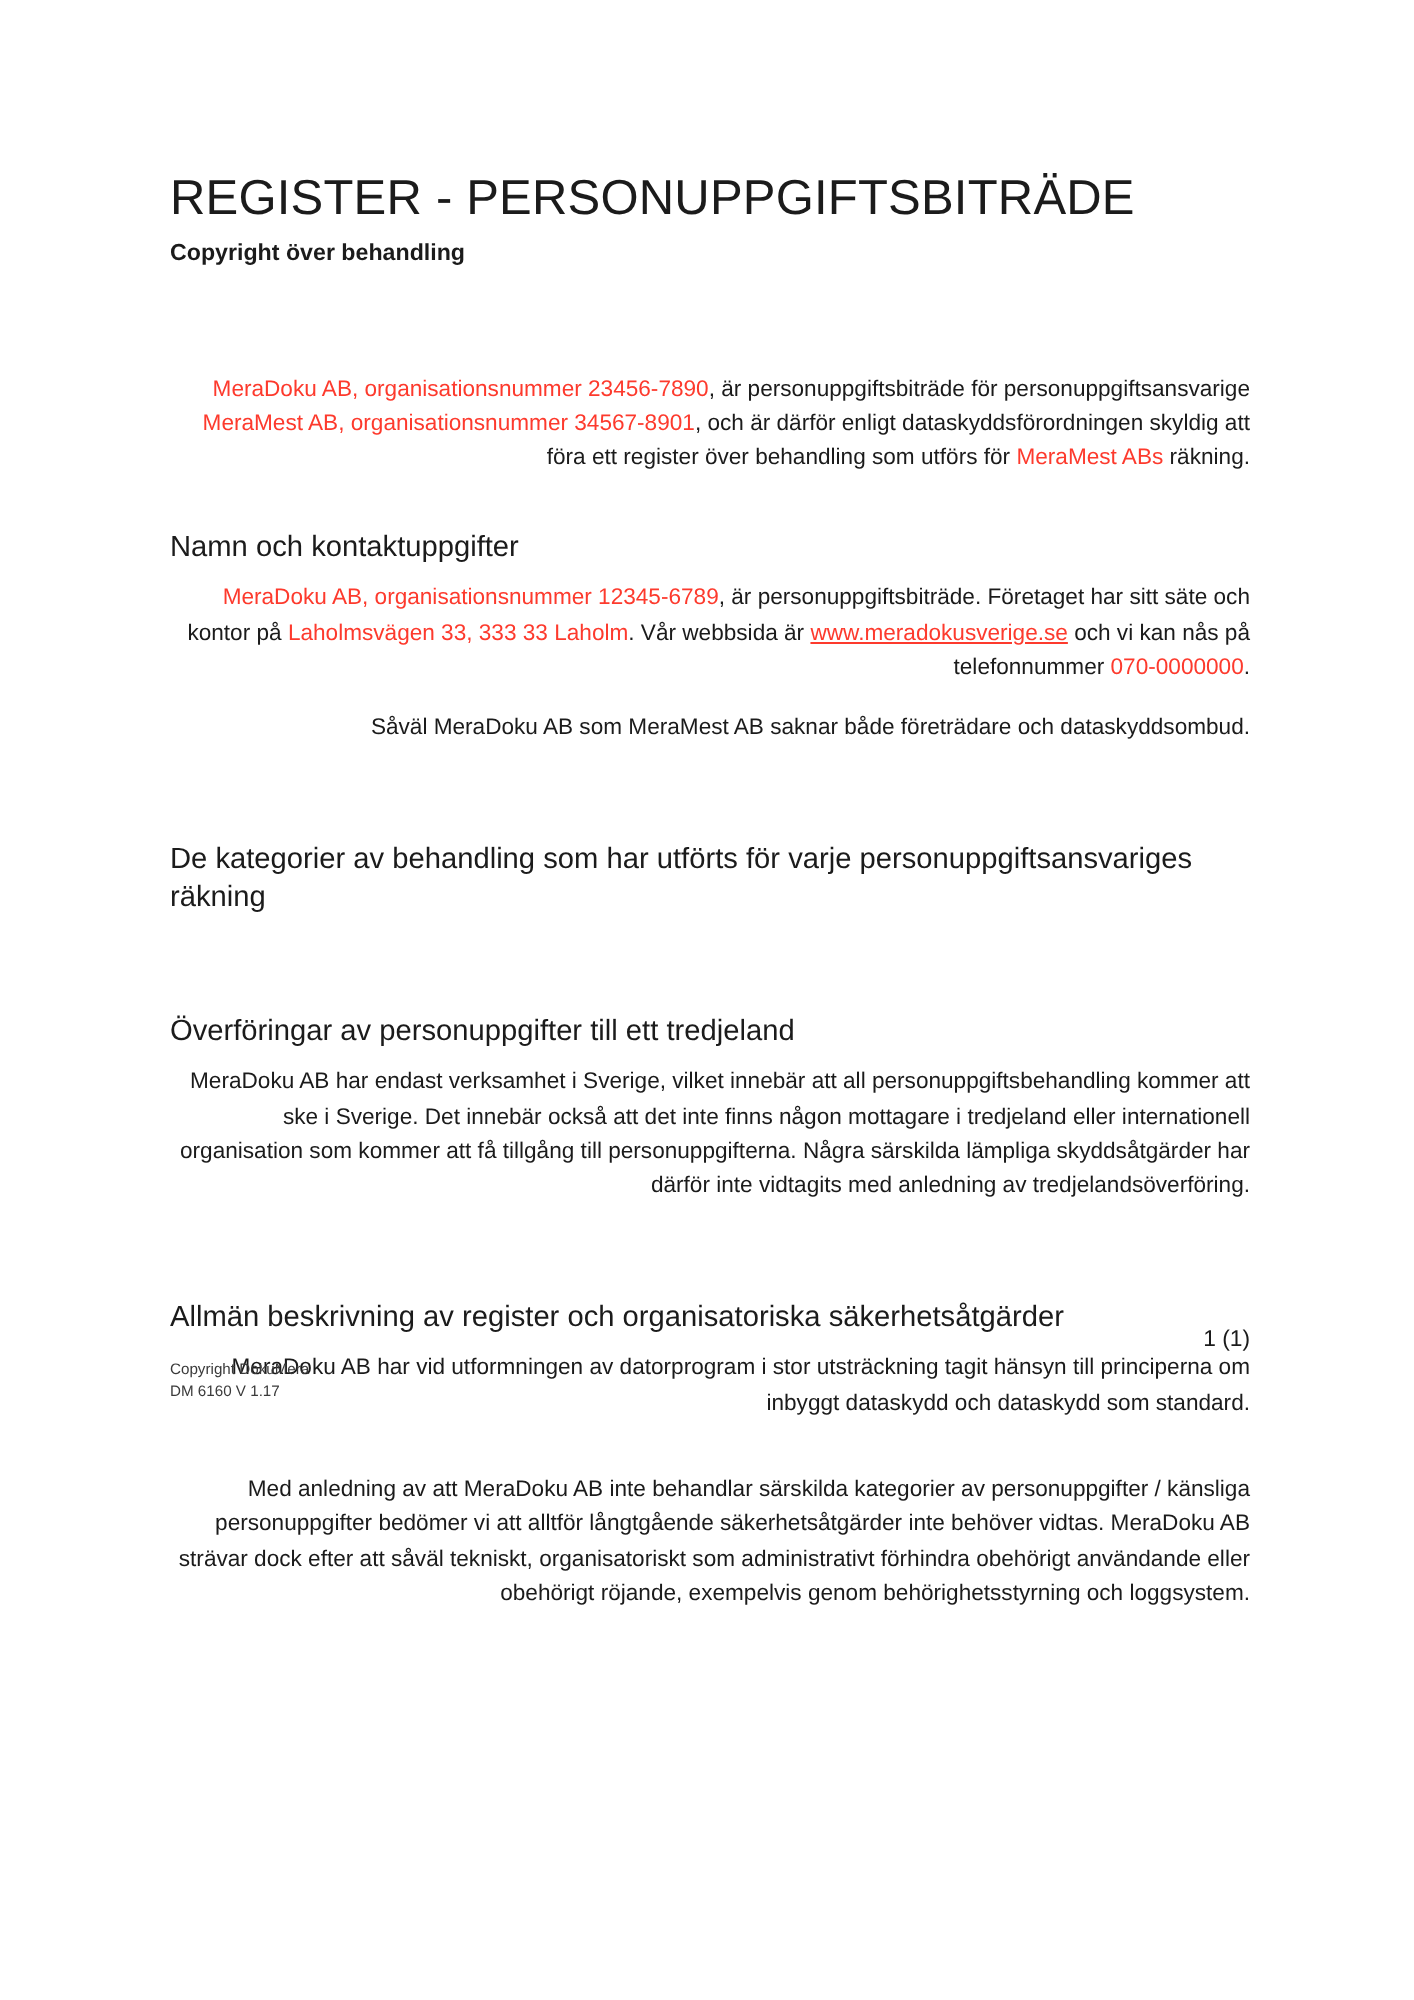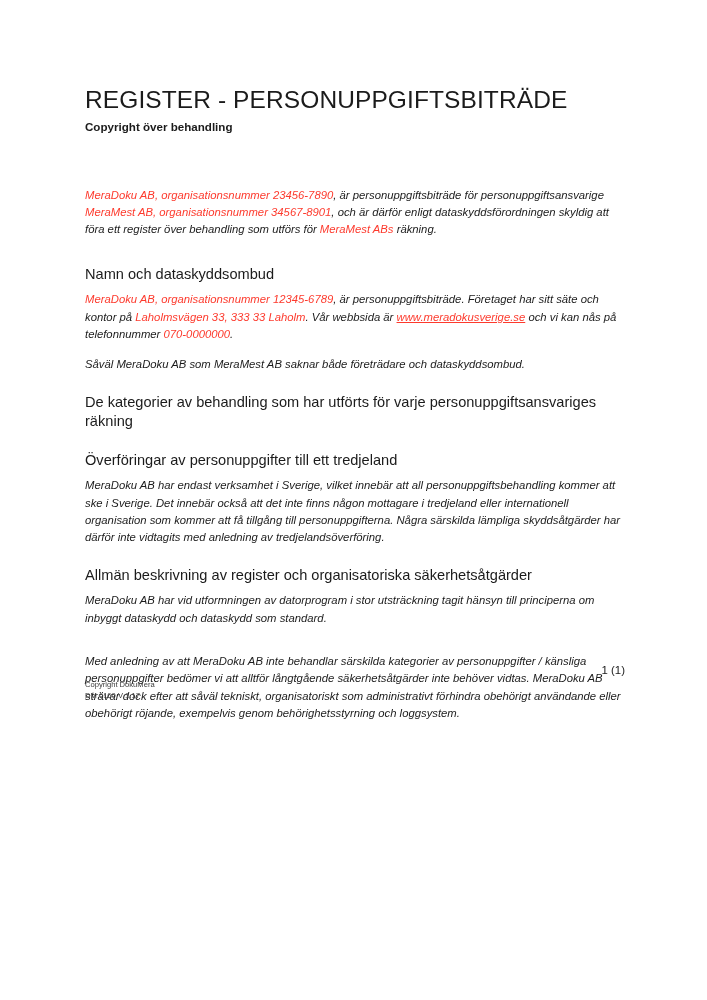--- a/index.html
+++ b/index.html
@@ -51,42 +51,41 @@
 
   .intro-block {
     margin-top: 52px;
   }
 
   p.body-text {
     font-size: 11.3px;
     line-height: 1.53;
     margin: 0 0 13px 0;
     color: #1b1b1b;
-    text-align: left;
-    font-style: italic;
+    text-align: right;
   }
 
   p.body-text.tight {
     margin-bottom: 0;
   }
 
   h2.section-heading {
     font-size: 14.6px;
     font-weight: 400;
     color: #1b1b1b;
     line-height: 1.3;
     margin: 0 0 7px 0;
   }
 
   .section {
     margin-top: 27px;
   }
 
   .section.sec-gap-lg {
-    margin-top: 20px;
+    margin-top: 48px;
   }
 
   .red { color: #fd3a2d; }
   .black { color: #1b1b1b; }
 
   .red-link {
     color: #fd3a2d;
     text-decoration: underline;
     text-underline-offset: 1px;
   }
@@ -130,21 +129,21 @@
   <div class="content">
 
     <h1 class="doc-title">REGISTER - PERSONUPPGIFTSBITRÄDE</h1>
     <p class="doc-subtitle">Copyright över behandling</p>
 
     <div class="intro-block">
       <p class="body-text"><span class="red">MeraDoku AB, organisationsnummer 23456-7890</span><span class="black">, är personuppgiftsbiträde för personuppgiftsansvarige </span><span class="red">MeraMest AB, organisationsnummer 34567-8901</span><span class="black">, och är därför enligt dataskyddsförordningen skyldig att föra ett register över behandling som utförs för </span><span class="red">MeraMest ABs</span><span class="black"> räkning.</span></p>
     </div>
 
     <div class="section">
-      <h2 class="section-heading">Namn och dataskyddsombud</h2>
+      <h2 class="section-heading">Namn och kontaktuppgifter</h2>
       <p class="body-text"><span class="red">MeraDoku AB, organisationsnummer 12345-6789</span><span class="black">, är personuppgiftsbiträde. Företaget har sitt säte och kontor på </span><span class="red">Laholmsvägen 33, 333 33 Laholm</span><span class="black">. Vår webbsida är </span><a class="red-link" href="#">www.meradokusverige.se</a><span class="black"> och vi kan nås på telefonnummer </span><span class="red">070-0000000</span><span class="black">.</span></p>
       <p class="body-text red">Såväl MeraDoku AB som MeraMest AB saknar både företrädare och dataskyddsombud.</p>
     </div>
 
     <div class="section sec-gap-lg">
       <h2 class="section-heading">De kategorier av behandling som har utförts för varje personuppgiftsansvariges räkning</h2>
     </div>
 
     <div class="section sec-gap-lg">
       <h2 class="section-heading">Överföringar av personuppgifter till ett tredjeland</h2>

